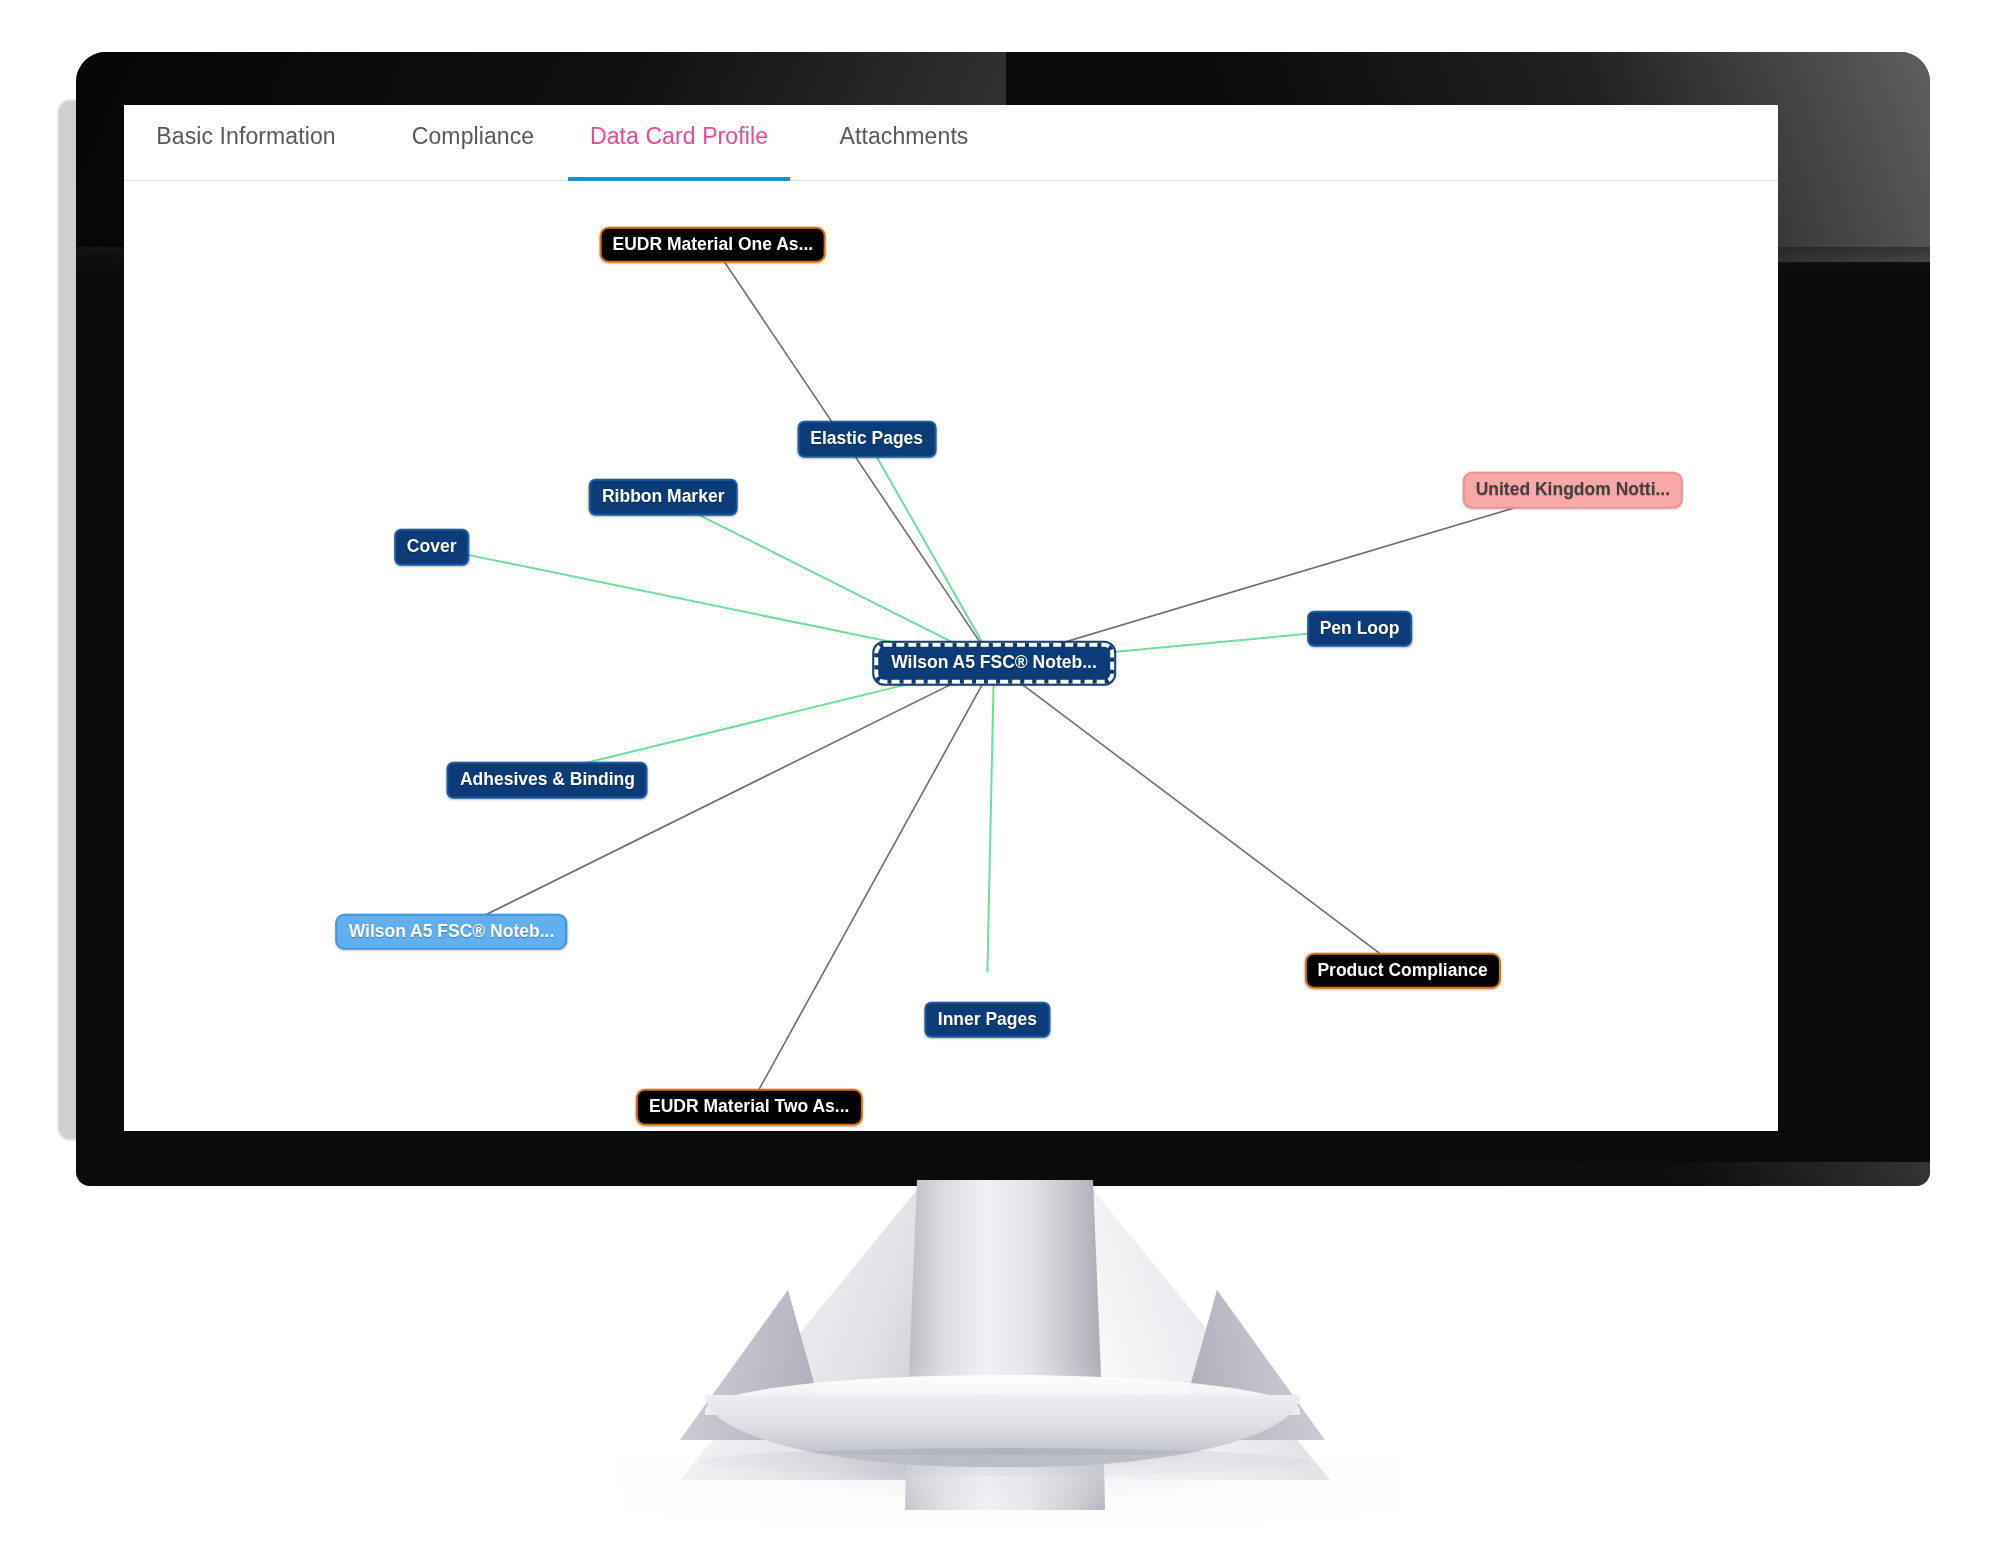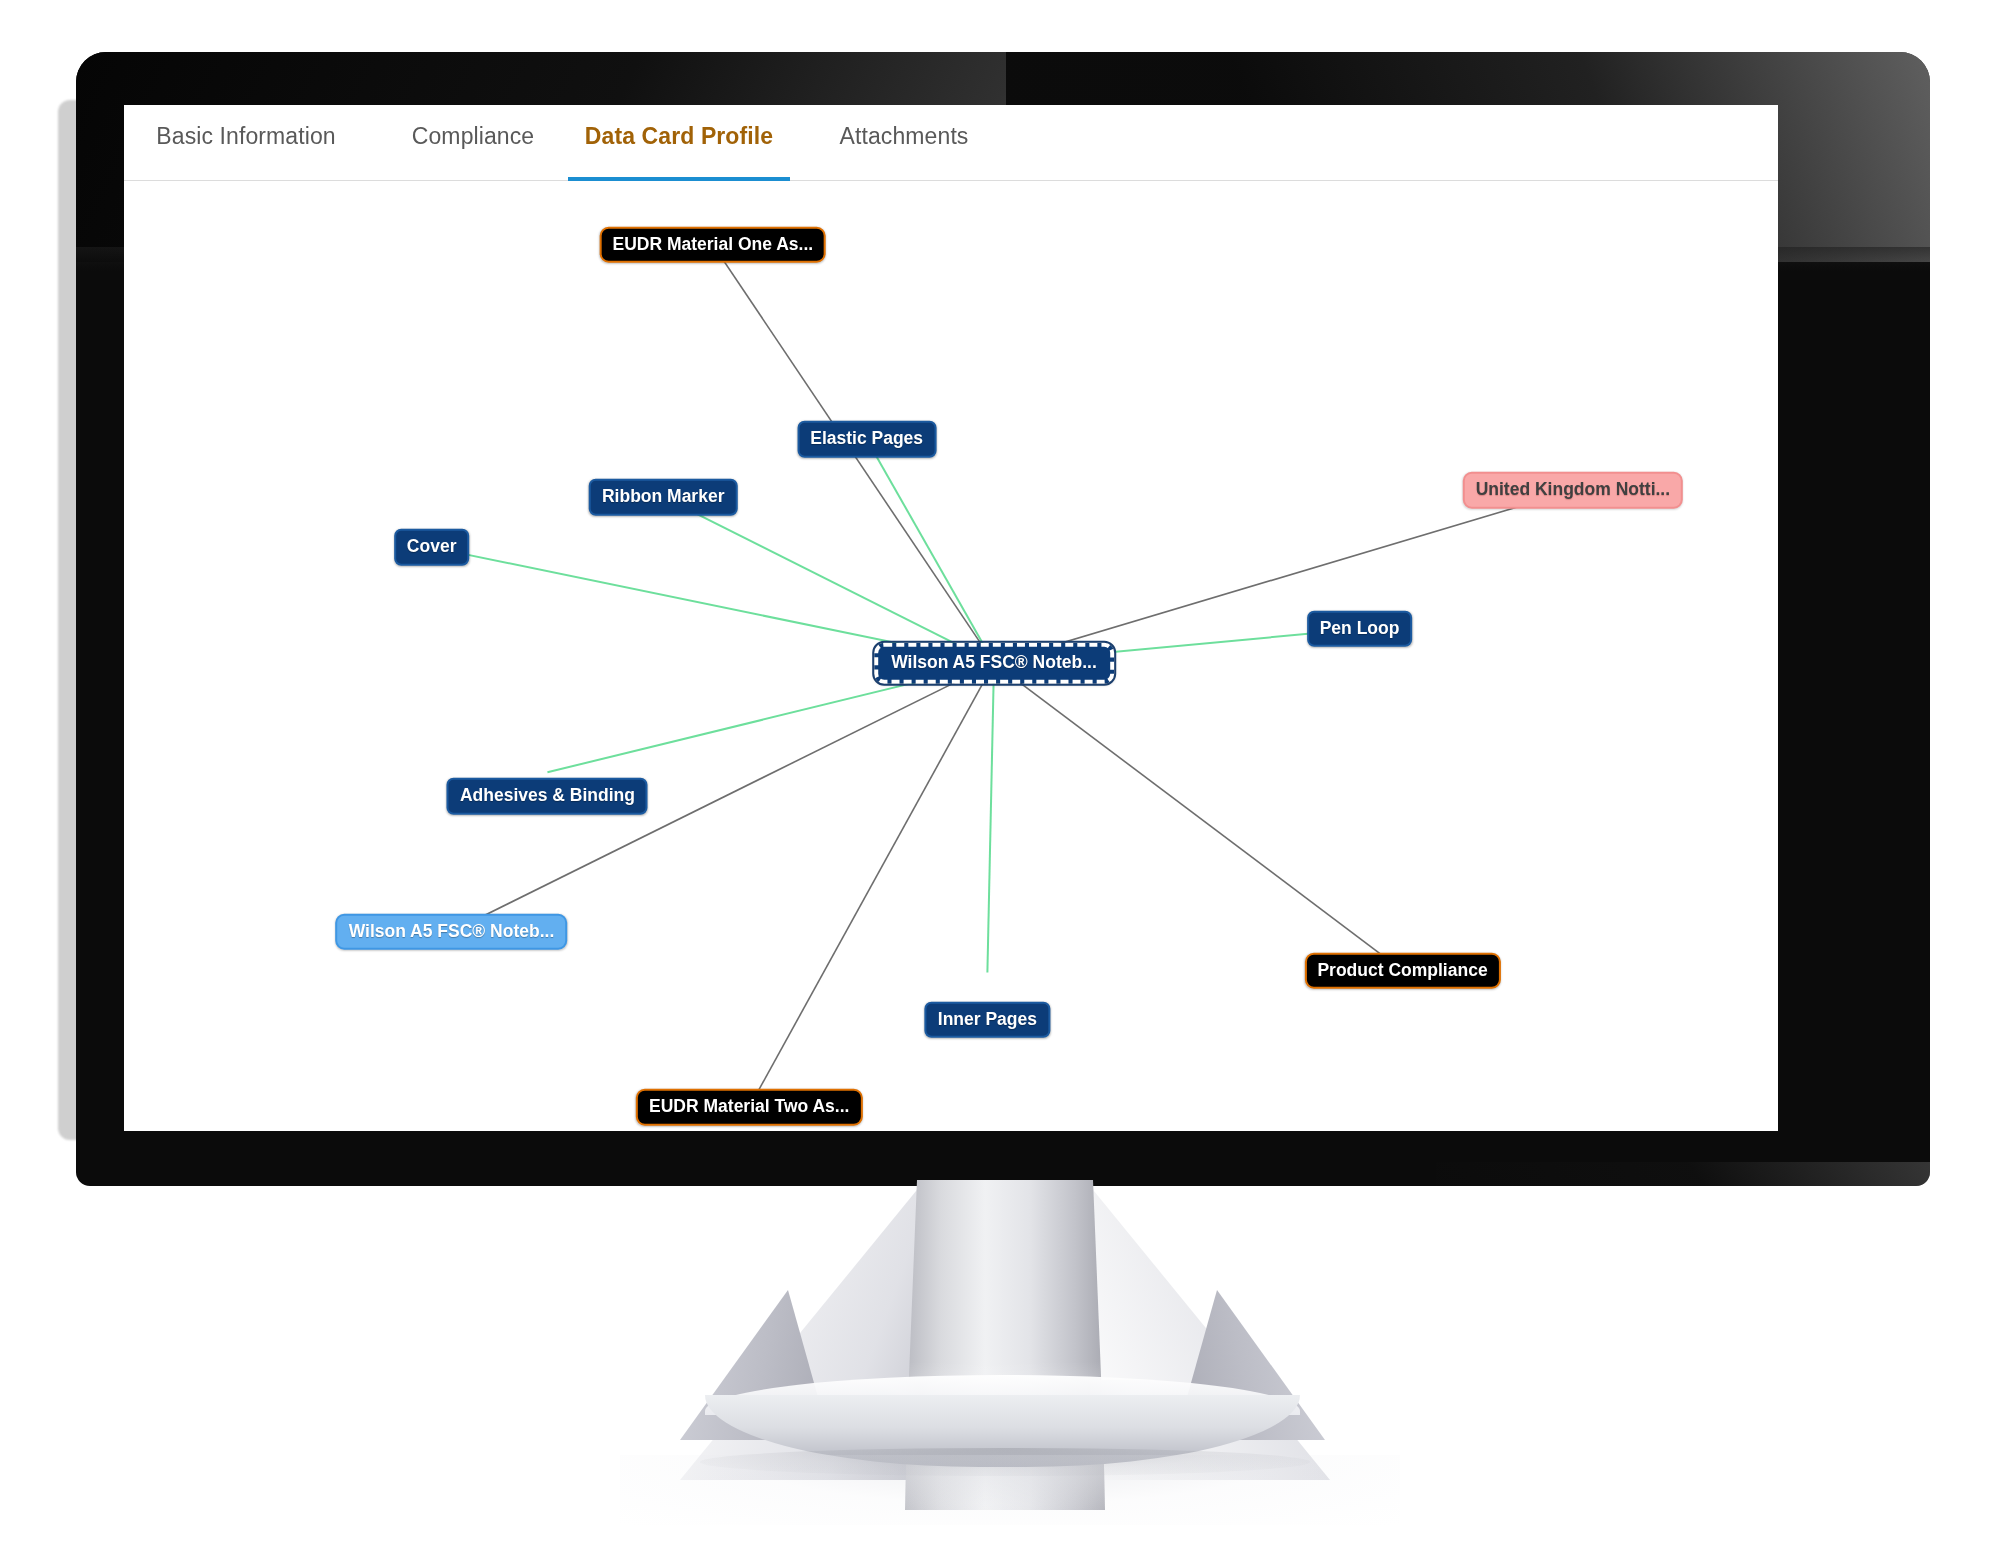--- a/index.html
+++ b/index.html
@@ -62,21 +62,21 @@
     background:#fff;
     border-bottom:1px solid #dcdcdc;
   }
   .tab {
     position:absolute; top:0; height:76px;
     display:flex; align-items:center; justify-content:center;
     font-size:23px; color:#595959; letter-spacing:0.1px;
     cursor:pointer; user-select:none;
     padding-bottom:14px;
   }
-  .tab.active { color:#a16207; font-weight:700; }
+  .tab.active { color:#ec4899; font-weight:400; }
   .tab.active::after {
     content:""; position:absolute; left:0; right:0; bottom:0;
     height:4px; background:#1b8ed1;
   }
   #tab0 { left:22px;  width:200px; }
   #tab1 { left:274px; width:150px; }
   #tab2 { left:444px; width:222px; }
   #tab3 { left:700px; width:160px; }
 
   
@@ -234,21 +234,21 @@
           <line x1="870.004" y1="481.14300000000003" x2="625.2119999999999" y2="925.275" stroke="#6e6e6e" stroke-width="1.6"></line>
         </svg>
       <div id="nodes">
           <div class="node center" style="left: 870.004px; top: 481.143px;">Wilson A5 FSC® Noteb...</div>
           <div class="node assessment" style="left: 588.824px; top: 62.634px;">EUDR Material One As...</div>
           <div class="node component" style="left: 742.646px; top: 257.179px;">Elastic Pages</div>
           <div class="node component" style="left: 539.204px; top: 315.068px;">Ribbon Marker</div>
           <div class="node regulation" style="left: 1448.9px; top: 308.425px;">United Kingdom Notti...</div>
           <div class="node component" style="left: 307.644px; top: 365.365px;">Cover</div>
           <div class="node component" style="left: 1235.54px; top: 446.979px;">Pen Loop</div>
-          <div class="node component" style="left: 423.424px; top: 614px;">Adhesives &amp; Binding</div>
+          <div class="node component" style="left: 423.424px; top: 598px;">Adhesives &amp; Binding</div>
           <div class="node assessment" style="left: 1278.54px; top: 788.619px;">Product Compliance</div>
           <div class="node product" style="left: 327.492px; top: 749.71px;">Wilson A5 FSC® Noteb...</div>
           <div class="node component" style="left: 863.388px; top: 790.517px; margin-top: 47px;">Inner Pages</div>
           <div class="node assessment" style="left: 625.212px; top: 925.275px;">EUDR Material Two As...</div>
         </div>
     </div>
 
   </div>
 
   <div class="stand-wing-l"></div>

